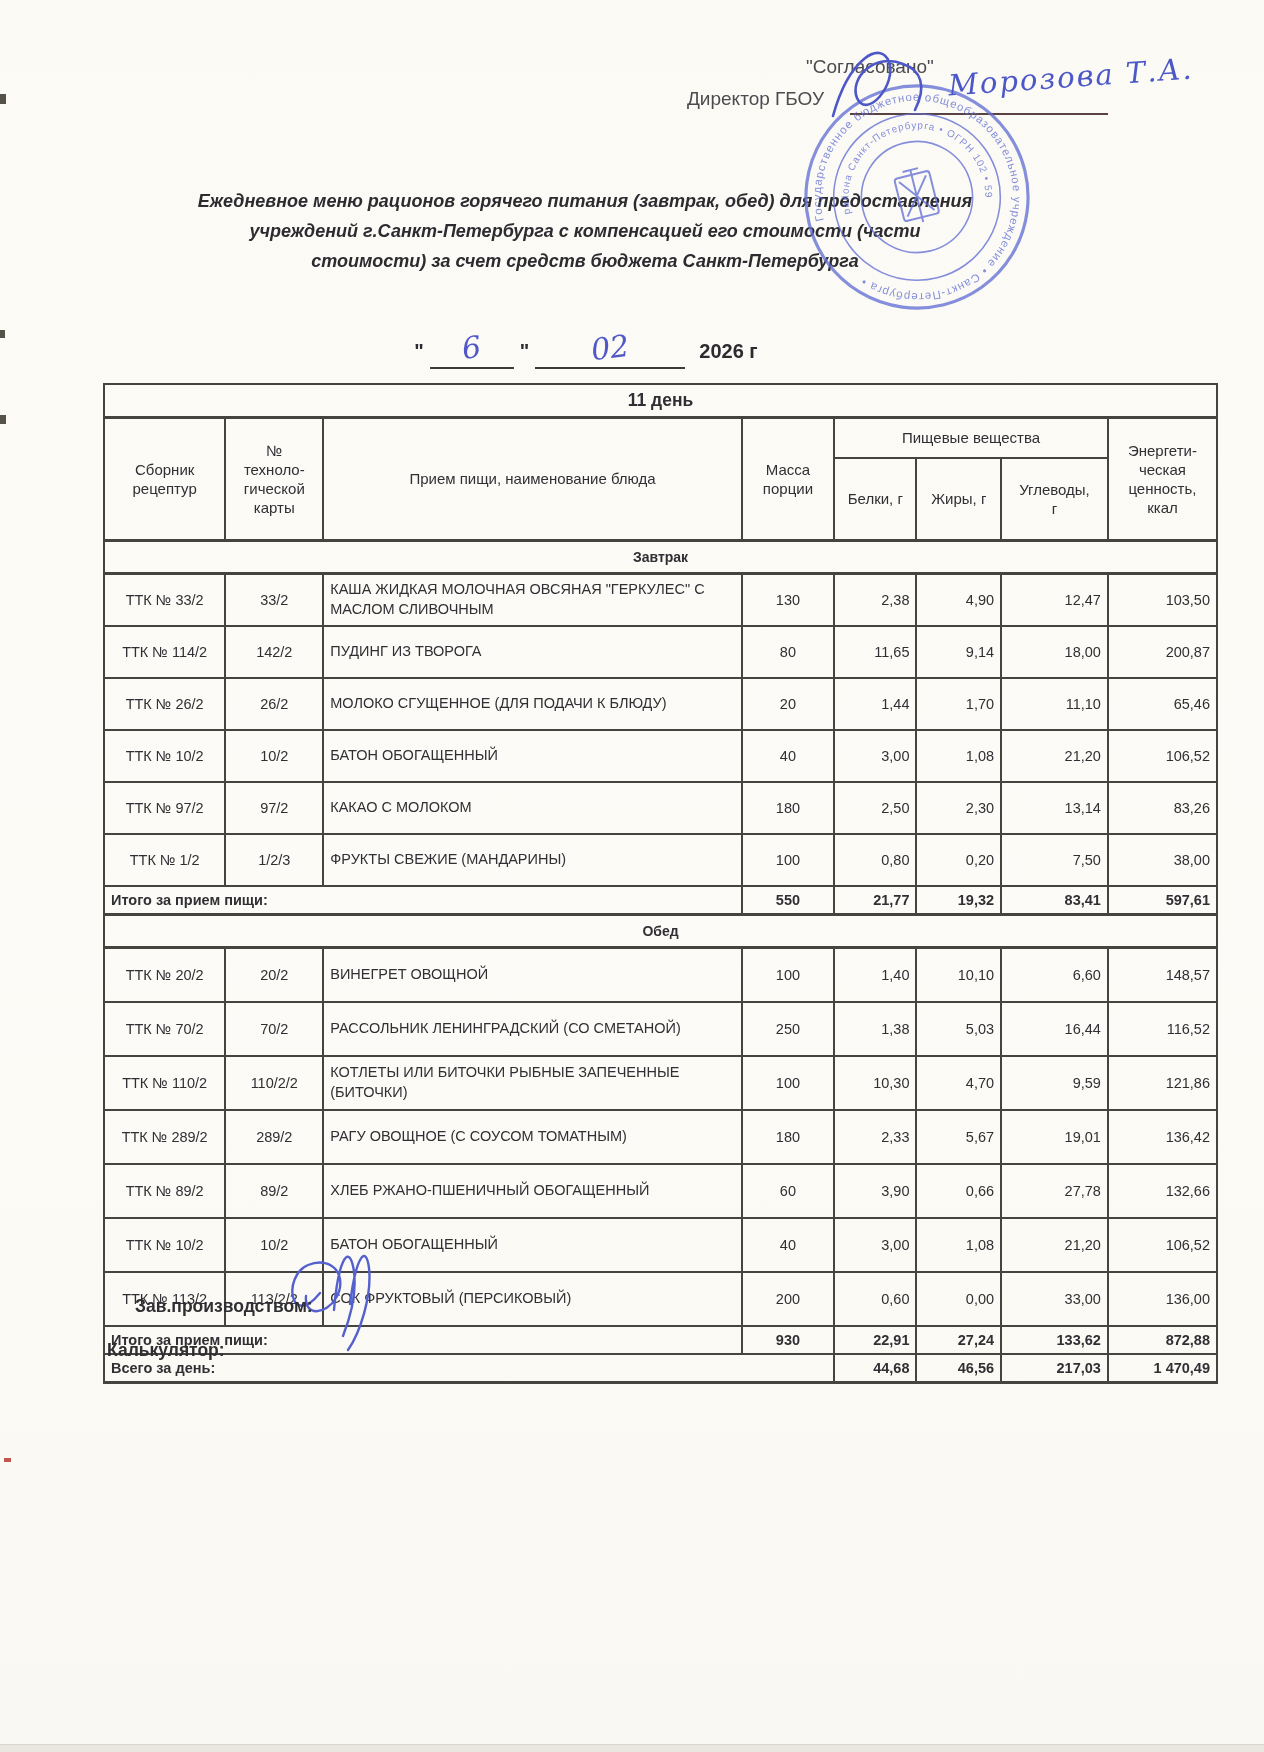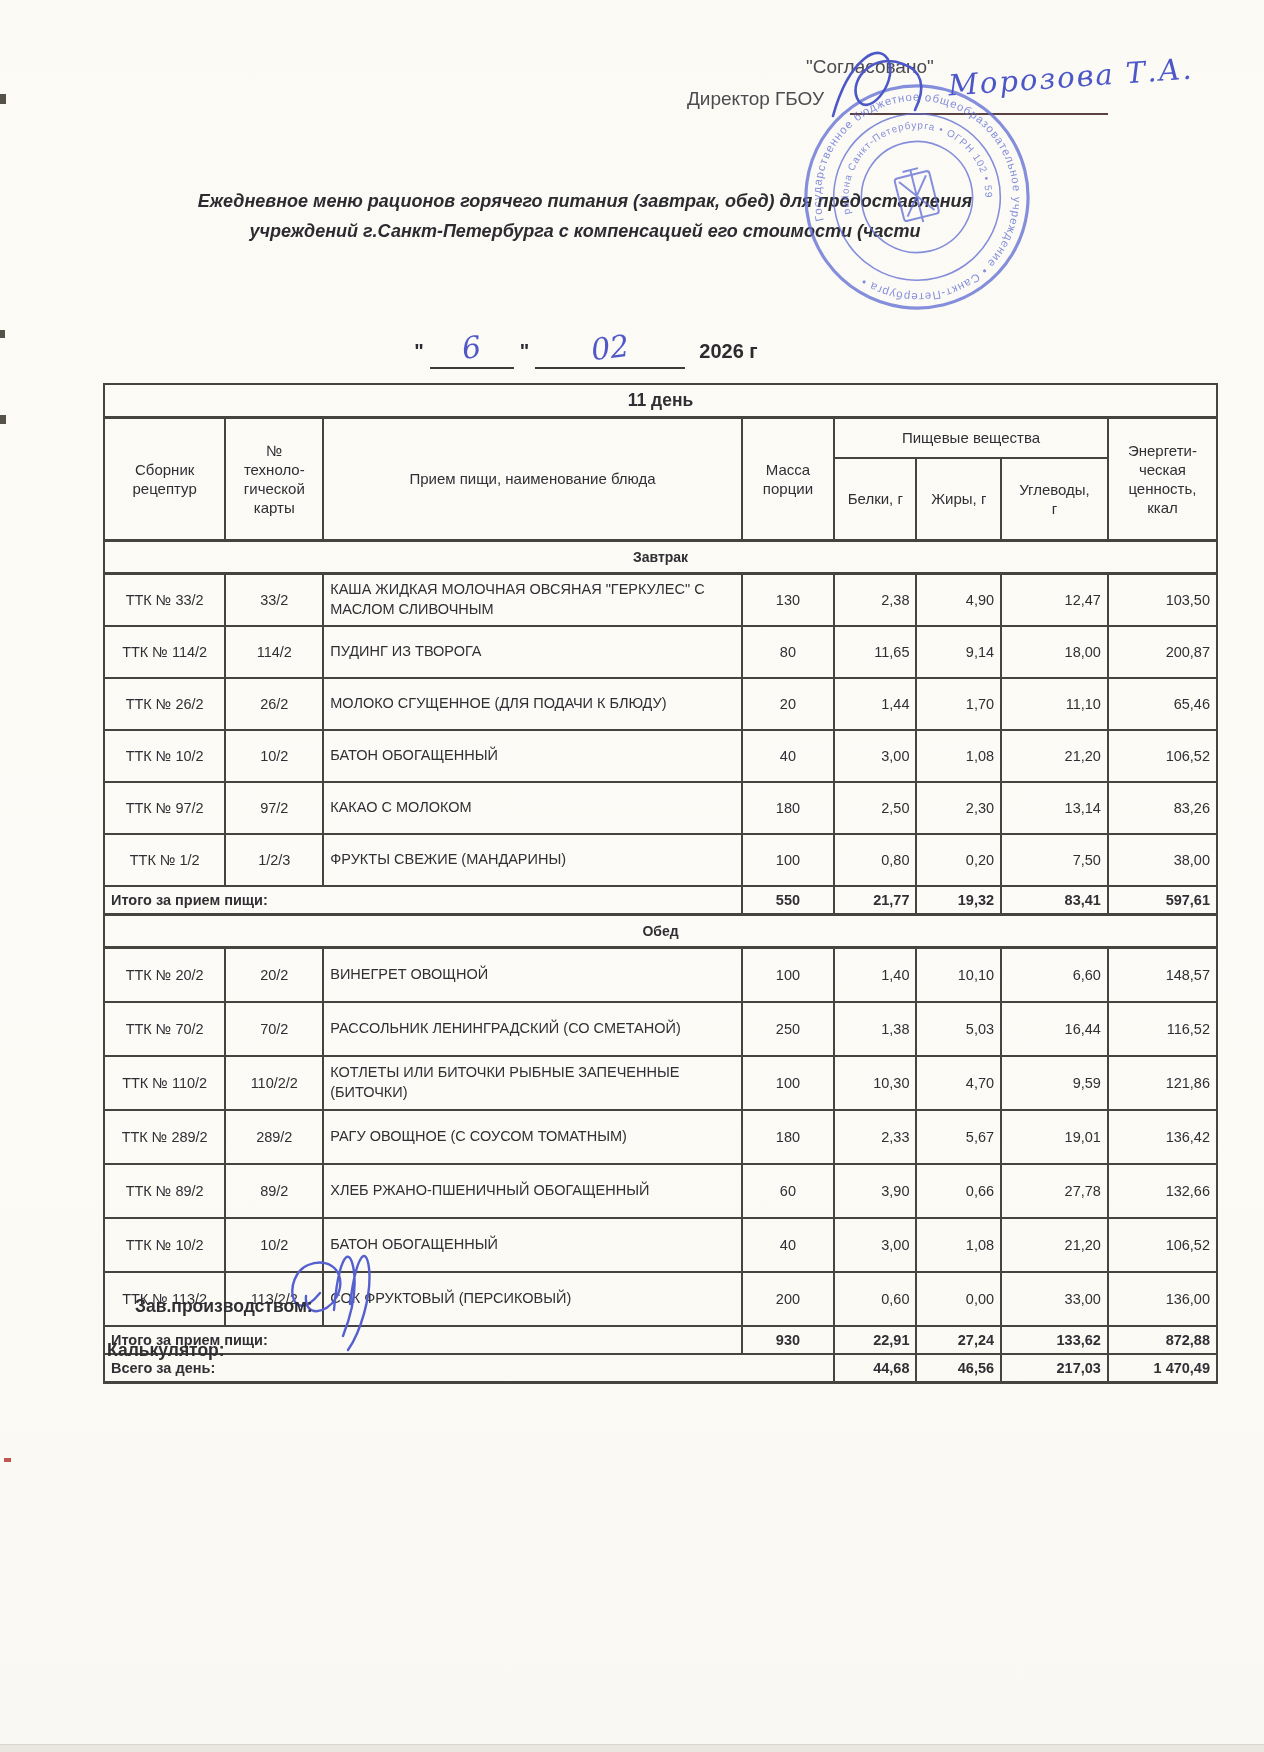--- a/index.html
+++ b/index.html
@@ -65,20 +65,21 @@
   .bottom-strip{position:absolute;left:0;bottom:0;width:1264px;height:7px;background:#e9e7e0;border-top:1px solid #d9d6cc;}
 </style>
 </head>
 <body>
 
 <div class="page">
 
   <div class="doc-title">
     <div class="title-line">Ежедневное меню рационов горячего питания (завтрак, обед) для предоставления</div>
     <div class="title-line">учреждений г.Санкт-Петербурга с компенсацией его стоимости (части</div>
+    <div class="title-line">стоимости) за счет средств бюджета Санкт-Петербурга</div>
   </div>
 
   <div class="agreed">"Согласовано"</div>
   <div class="director">Директор ГБОУ</div>
   <div class="sig-underline"></div>
 
   <svg class="stamp" viewBox="0 0 240 240">
     <g fill="none" stroke="#6470d4">
       <circle cx="120" cy="120" r="112" stroke-width="3.2"></circle>
       <circle cx="120" cy="120" r="84" stroke-width="1.6"></circle>
@@ -164,21 +165,21 @@
           <td class="cell-dish">КАША ЖИДКАЯ МОЛОЧНАЯ ОВСЯНАЯ "ГЕРКУЛЕС" С МАСЛОМ СЛИВОЧНЫМ</td>
           <td class="cell-c">130</td>
           <td class="num">2,38</td>
           <td class="num">4,90</td>
           <td class="num">12,47</td>
           <td class="num">103,50</td>
         </tr>
 
         <tr class="data-row">
           <td class="cell-c">ТТК № 114/2</td>
-          <td class="cell-c">114/2</td>
+          <td class="cell-c">142/2</td>
           <td class="cell-dish">ПУДИНГ ИЗ ТВОРОГА</td>
           <td class="cell-c">80</td>
           <td class="num">11,65</td>
           <td class="num">9,14</td>
           <td class="num">18,00</td>
           <td class="num">200,87</td>
         </tr>
 
         <tr class="data-row">
           <td class="cell-c">ТТК № 26/2</td>

